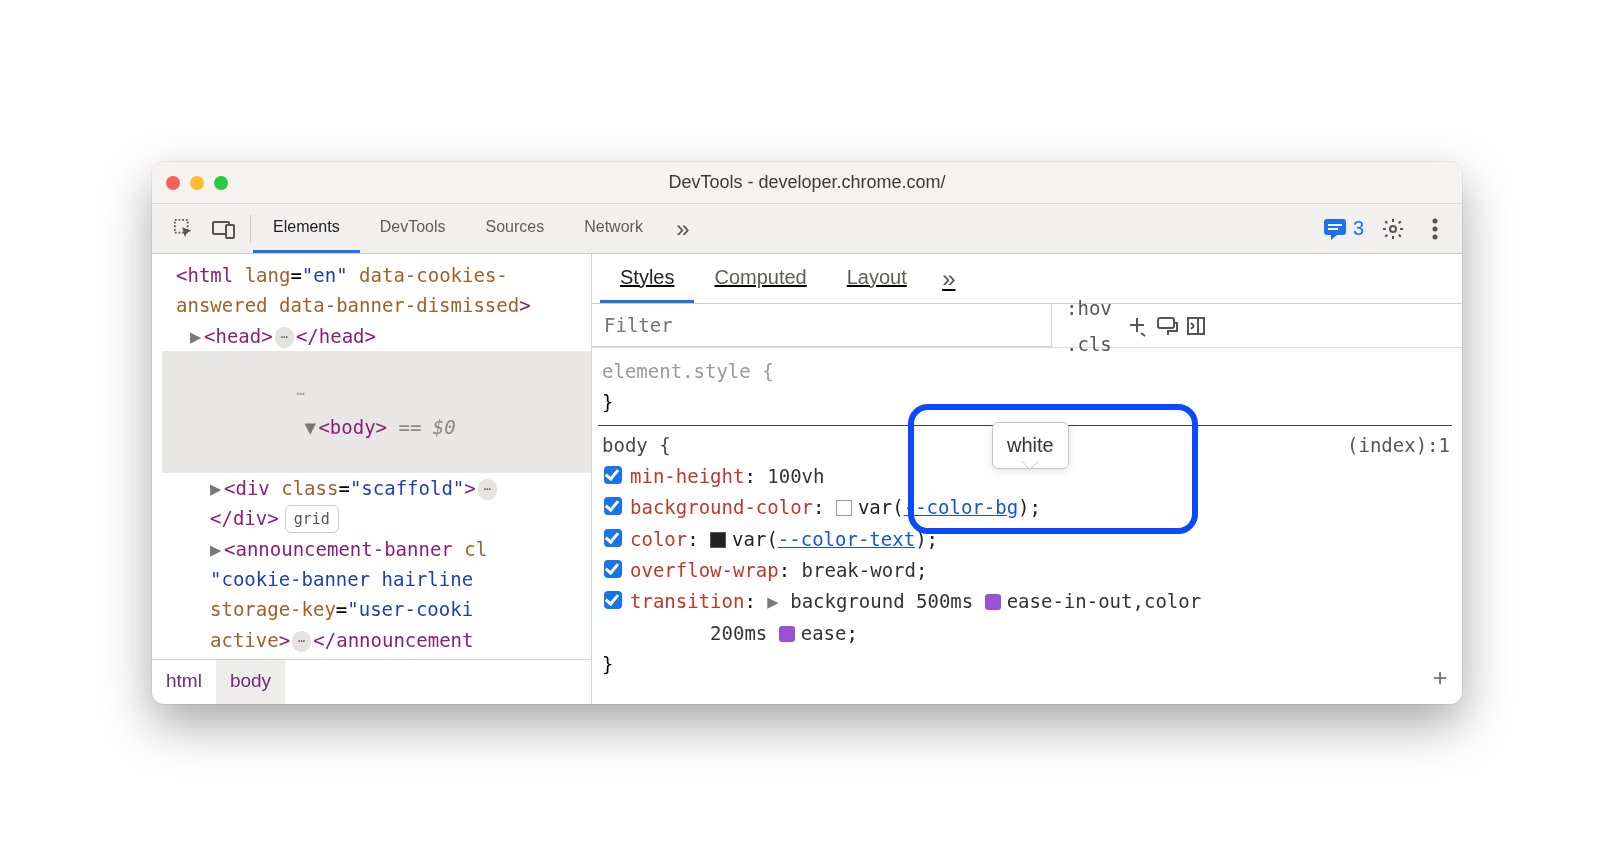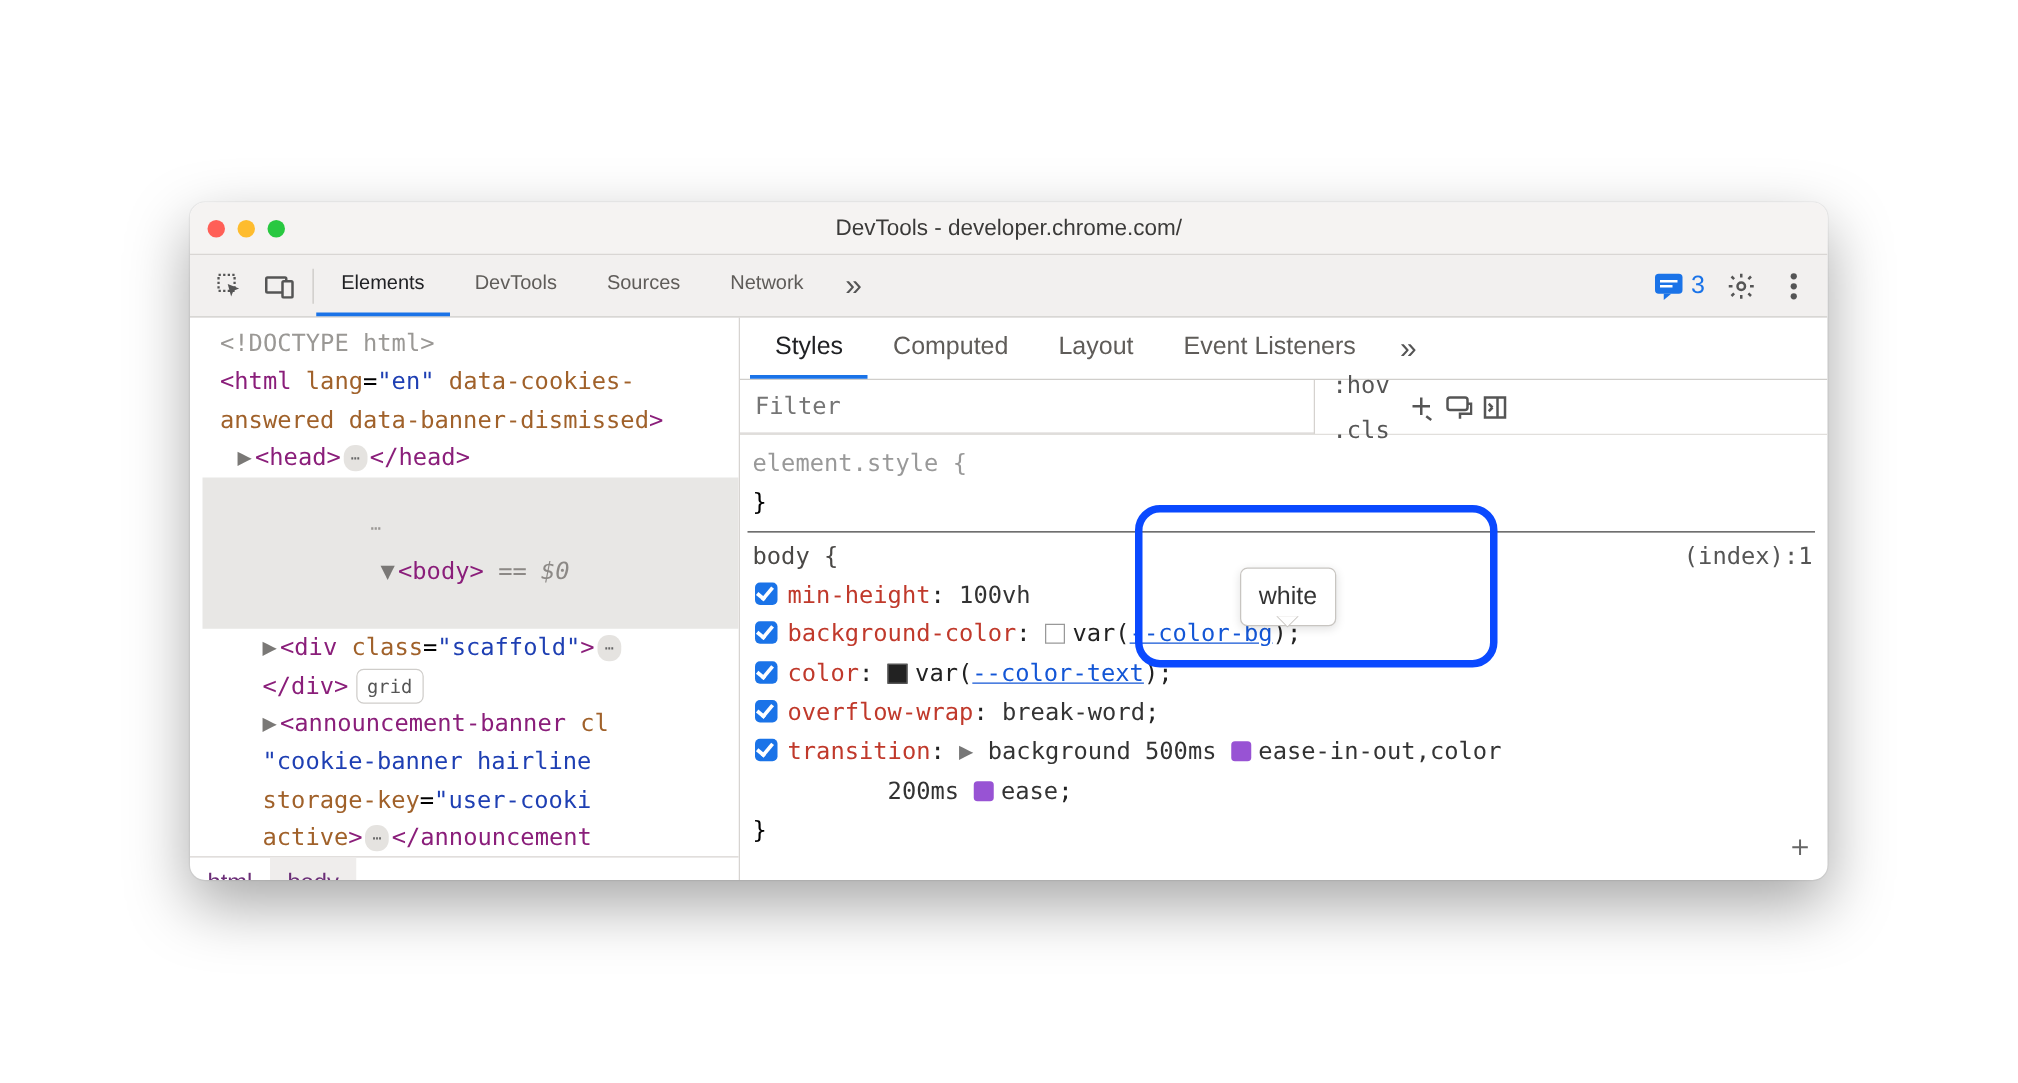--- a/index.html
+++ b/index.html
@@ -105,21 +105,21 @@
     font-size:19px;
     display:flex;
   }
   .crumb { padding:6px 14px 8px; color:#6b2e77; cursor:pointer; }
   .crumb.active { background:#efedec; }
 
   
   .styles { flex:1; display:flex; flex-direction:column; position:relative; }
   .subtabs {
     height:50px; border-bottom:1px solid #d0cecb;
-    display:flex; align-items:center; padding:0 8px;
+    display:flex; align-items:center; padding:0 8px;text-decoration:underline;
   }
   .subtab {
     padding:0 20px; height:100%; display:flex; align-items:center;
     font-size:20px; color:#5f5c59; border-bottom:3px solid transparent; cursor:pointer;
   }
   .subtab.active { border-bottom-color:#1a73e8; color:#202124; }
   .subtabs .more { width:44px; text-align:center; font-size:24px; color:#555; }
 
   .filterbar {
     height:44px; display:flex; align-items:center;
@@ -163,21 +163,21 @@
 
   
   .annot {
     position:absolute; border:6px solid #0a49ff; border-radius:20px;
     pointer-events:none;
   }
   
   .tooltip {
     position:absolute; background:#fff; border:1px solid #c8c5c1; border-radius:6px;
     font-family:-apple-system,sans-serif; font-size:20px; color:#333;
-    padding:6px 14px; box-shadow:0 2px 8px rgba(0,0,0,.12);margin-top:32px;
+    padding:6px 14px; box-shadow:0 2px 8px rgba(0,0,0,.12);
   }
   .tooltip::after{
     content:""; position:absolute; left:50%; bottom:-9px; margin-left:-8px;
     border:8px solid transparent; border-top-color:#fff;
   }
   .tooltip::before{
     content:""; position:absolute; left:50%; bottom:-11px; margin-left:-9px;
     border:9px solid transparent; border-top-color:#c8c5c1;
   }
 
@@ -246,21 +246,20 @@
           <circle cx="3" cy="11" r="2.5"></circle>
           <circle cx="3" cy="19" r="2.5"></circle>
         </svg>
     </div>
   </div>
 
   <div class="content">
 
     <div class="domtree">
       <div class="lines">
-        <div class="line"><span class="dt">&lt;!DOCTYPE html&gt;</span></div>
         <div class="line"><span class="tag">&lt;html</span><span class="attr-name"> lang</span>=<span class="attr-val">"en"</span><span class="attr-name"> data-cookies-answered data-banner-dismissed</span><span class="tag">&gt;</span></div>
         <div class="line" style="padding-left:28px"><span class="tri">▶</span><span class="tag">&lt;head&gt;</span><span class="ellips">⋯</span><span class="tag">&lt;/head&gt;</span></div>
         <div class="line sel" style="padding-left:28px; position:relative;">
           <span class="sel-dots">⋯</span>
           <span class="tri">▼</span><span class="tag">&lt;<span>body</span>&gt;</span><span class="hint"> == $0</span>
         </div>
         <div class="line" style="padding-left:48px"><span class="tri">▶</span><span class="tag">&lt;div</span> <span class="attr-name">class</span>=<span class="attr-val">"scaffold"</span><span class="tag">&gt;</span><span class="ellips">⋯</span><br><span class="tag">&lt;/div&gt;</span><span class="pill">grid</span></div>
         <div class="line" style="padding-left:48px"><span class="tri">▶</span><span class="tag">&lt;announcement-banner</span> <span class="attr-name">cl</span><br><span class="attr-val">"cookie-banner hairline</span><br><span class="attr-name">storage-key</span>=<span class="attr-val">"user-cooki</span><br><span class="attr-name">active</span><span class="tag">&gt;</span><span class="ellips">⋯</span><span class="tag">&lt;/announcement</span></div>
       </div>
       <div class="crumbs">
@@ -273,23 +272,20 @@
       <div class="subtabs">
         <div class="subtab active">
             <span>Styles</span>
           </div>
         <div class="subtab">
             <span>Computed</span>
           </div>
         <div class="subtab">
             <span>Layout</span>
           </div>
-        <div class="subtab">
-            <span>Event Listeners</span>
-          </div>
         <div class="more">»</div>
       </div>
 
       <div class="filterbar">
         <input placeholder="Filter" style="">
         <div class="toks">
           <span>:hov</span>
           <span>.cls</span>
         </div>
         <div class="glyph">

